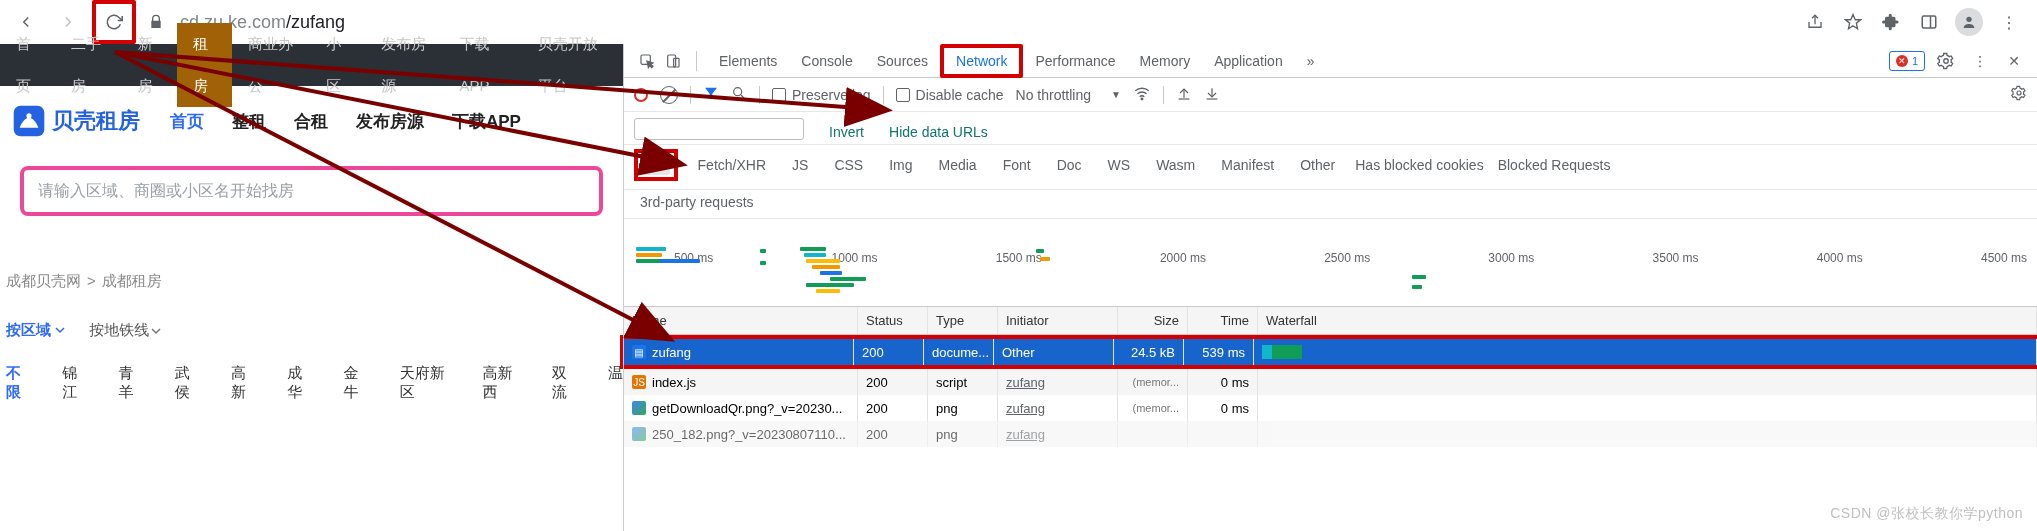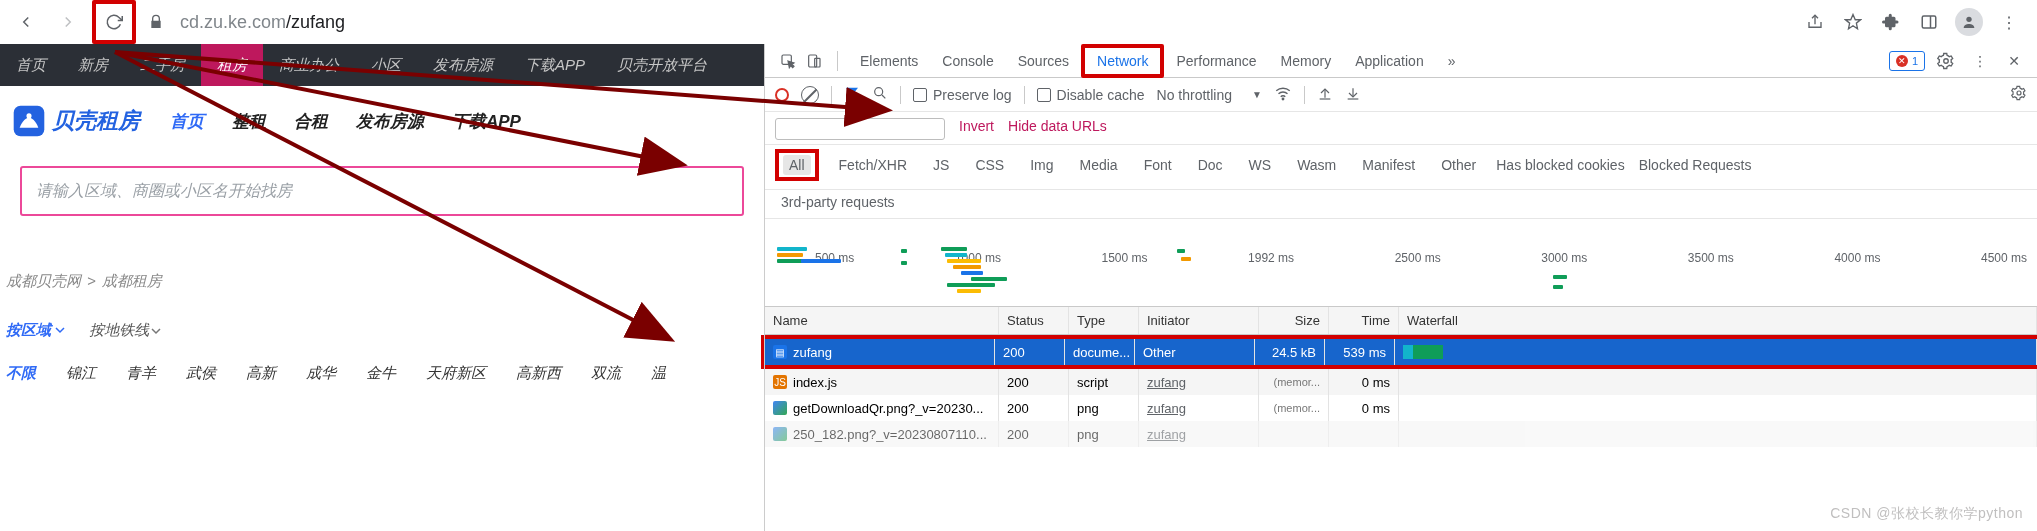--- a/index.html
+++ b/index.html
@@ -12,34 +12,34 @@
   .addr-refresh-box{ border:4px solid #d20000; border-radius:2px; }
   .lock-icon { color:#5f6368; margin-left:6px; display:flex;align-items:center;}
   .url-text  { margin-left:10px; font-size:18px; color:#202124; flex:1; }
   .url-text .grey{color:#80868b;}
   .right-icons{ display:flex; align-items:center; gap:14px; margin-right:8px;}
   .right-icons .ic{ width:24px; height:24px; display:flex;align-items:center;justify-content:center; color:#5f6368;}
   .avatar{ width:28px;height:28px;border-radius:50%;background:#dadce0;display:flex;align-items:center;justify-content:center;color:#5f6368;font-size:13px;}
 
   
   .main { display:flex; height:487px; }
-  .left { width:765px; border-right:1px solid #ccc; position:relative;font-style:italic; }
+  .left { width:624px; border-right:1px solid #ccc; position:relative; }
   .right{ flex:1; display:flex; flex-direction:column; }
 
   
   .dark-nav{ height:42px; background:#2b2f36; display:flex;align-items:center; gap:0;}
   .dark-nav .item{ padding:0 16px;color:#c7c7c7;font-size:15px;line-height:42px;}
-  .dark-nav .item.active{ background:#be185d;color:#fff;}
+  .dark-nav .item.active{ background:#a16207;color:#fff;}
   .logo-row{display:flex;align-items:center;height:70px;padding-left:12px;gap:30px;}
   .logo-box{display:flex;align-items:center;gap:6px;font-size:22px;font-weight:bold;color:#2362e0;}
   .logo-box svg{width:34px;height:34px;}
   .menu-row{display:flex;gap:28px;font-size:17px;color:#222;}
   .menu-row .m{color:#222;font-weight:bold;}
   .menu-row .m.active{color:#2f6af6;}
-  .search-box{margin:10px 20px 0 20px; height:50px; border:2px solid #ec4899; border-radius:3px; display:flex;align-items:center;padding:8px 14px;color:#9aa0a6;font-size:16px;}
+  .search-box{margin:10px 20px 0 20px; height:50px; border:4px solid #ec4899; border-radius:8px; display:flex;align-items:center;padding:8px 14px;color:#9aa0a6;font-size:16px;}
   .breadcrumb{margin:56px 0 0 6px; color:#888; font-size:15px;}
   .breadcrumb .sep{margin:0 6px;}
   .filters{margin:30px 0 0 6px;display:flex;gap:24px;font-size:15px;}
   .filters .lab{color:#2f6af6;font-weight:bold;}
   .filters .opt{color:#555;display:flex;align-items:center;gap:2px;}
   .area-row{margin:24px 0 0 6px;display:flex;gap:30px;font-size:15px;color:#333;}
   .area-row .first{color:#2f6af6;font-weight:bold;}
 
   
   .dt-tabs{height:34px;border-bottom:1px solid #c9c9c9;display:flex;align-items:center;padding-left:10px;font-size:14px;color:#5f6368;gap:0;}
@@ -54,21 +54,21 @@
   .net-toolbar{height:34px;display:flex;align-items:center;padding:0 10px;gap:12px;font-size:14px;color:#5f6368;border-bottom:1px solid #e6e6e6;}
   .net-toolbar .rec{width:14px;height:14px;border:2px solid #d93025;border-radius:50%;display:inline-block;}
   .net-toolbar .clear{width:18px;height:18px;border:1.5px solid #5f6368;border-radius:50%;position:relative;}
   .net-toolbar .clear::after{content:"";position:absolute;width:18px;height:1.5px;background:#5f6368;top:8px;left:-1px;transform:rotate(-45deg);}
   .net-toolbar .funnel{color:#1a73e8;}
   .net-toolbar .chk{display:flex;align-items:center;gap:6px;}
   .net-toolbar .chkbox{width:14px;height:14px;border:1.5px solid #5f6368;border-radius:2px;}
   .net-toolbar .throttle{display:flex;align-items:center;gap:20px;}
   .net-toolbar .tri{font-size:10px;}
 
-  .filters-row{padding:6px 10px 4px 10px;display:flex;align-items:flex-start;gap:14px;font-size:14px;color:#be185d;border-bottom:1px solid #e6e6e6;position:relative;}
+  .filters-row{padding:6px 10px 4px 10px;display:flex;align-items:flex-end;gap:25px;font-size:14px;color:#0f766e;border-bottom:1px solid #e6e6e6;position:relative;}
   .filter-input{width:170px;height:22px;border:1px solid #bdbdbd;border-radius:3px;}
   .type-row{padding:4px 10px 8px 10px;display:flex;flex-wrap:wrap;gap:14px;align-items:center;font-size:14px;color:#5f6368;border-bottom:1px solid #e6e6e6;}
   .type-row .t{padding:2px 6px;border-radius:3px;}
   .type-row .t.all{background:#e6e6e6;}
   .type-row .all-box{border:4px solid #d20000;padding:2px 4px;display:inline-flex;}
   .third-party{padding:4px 10px 8px 10px;border-bottom:1px solid #e6e6e6;font-size:14px;color:#5f6368;display:flex;align-items:center;gap:6px;}
 
   .timeline{height:88px;border-bottom:1px solid #c9c9c9;position:relative;font-size:12px;color:#5f6368;}
   .timeline .ticks{display:flex;position:absolute;left:50px;right:10px;top:6px;justify-content:space-between;margin-top:26px;}
   .timeline .band{position:absolute;left:6px;right:6px;top:26px;height:54px;}
@@ -157,22 +157,22 @@
       </div>
     <div class="ic">⋮</div>
   </div>
 </div>
 
 <div class="main">
 
   <div class="left">
     <div class="dark-nav">
       <span class="item">首页</span>
+      <span class="item">二手房</span>
       <span class="item">新房</span>
-      <span class="item">二手房</span>
       <span class="item active">租房</span>
       <span class="item">商业办公</span>
       <span class="item">小区</span>
       <span class="item">发布房源</span>
       <span class="item">下载APP</span>
       <span class="item">贝壳开放平台</span>
     </div>
     <div class="logo-row">
       <div class="logo-box">
         <svg viewBox="0 0 40 40">
@@ -336,21 +336,21 @@
     <div class="third-party">
         <span class="chkbox"></span>
         <span>3rd-party requests</span>
       </div>
 
     <div class="timeline">
       <div class="ticks">
         <span>500 ms</span>
           <span>1000 ms</span>
           <span>1500 ms</span>
-          <span>1992 ms</span>
+          <span>2000 ms</span>
           <span>2500 ms</span>
           <span>3000 ms</span>
           <span>3500 ms</span>
           <span>4000 ms</span>
           <span>4500 ms</span>
       </div>
       <div class="band">
         <div class="chip tl" style="left:6px;top:2px;width:30px"></div>
         <div class="chip o" style="left:6px;top:8px;width:26px"></div>
         <div class="chip g" style="left:6px;top:14px;width:46px"></div>

